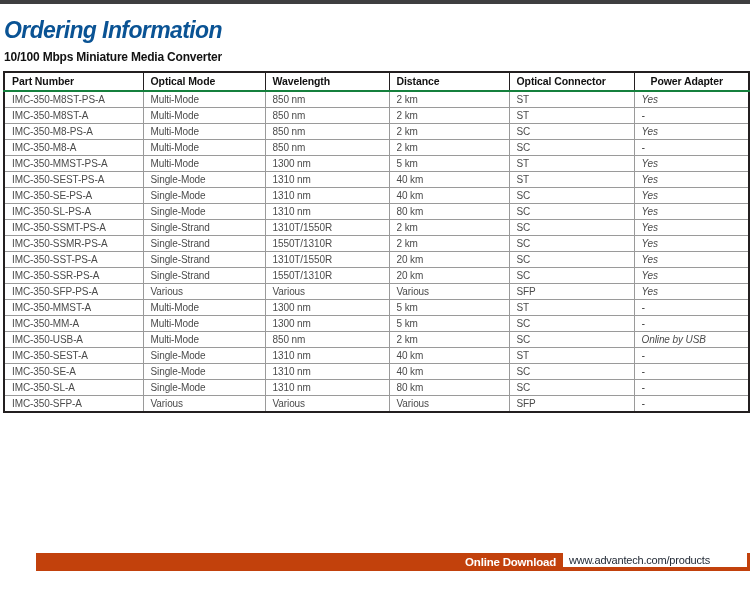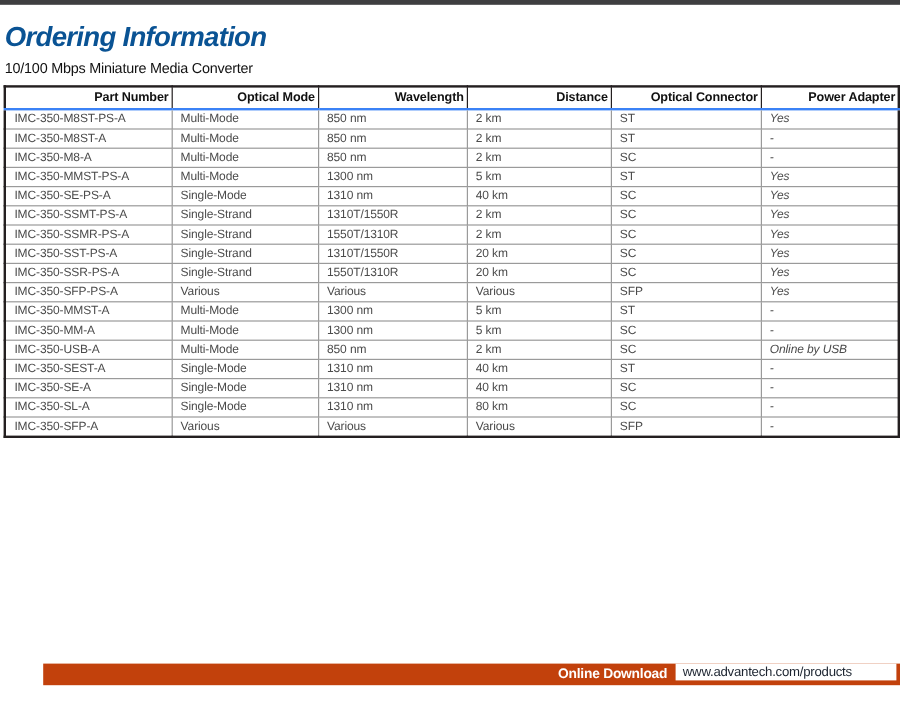--- a/index.html
+++ b/index.html
@@ -21,46 +21,46 @@
     font-size: 23px;
     font-weight: bold;
     letter-spacing: -0.6px;
     margin: 14px 0 0 1px;
     line-height: 25px;
     font-style: italic;
   }
   .page-subtitle {
     color: #121212;
     font-size: 12px;
-    font-weight: normal;
+    font-weight: bold;
     letter-spacing: -0.2px;
     margin: 8px 0 7px 1px;
     line-height: 13px;
   }
   table.order-table {
     width: 745px;
     border-collapse: collapse;
     table-layout: fixed;
     border: 2px solid #231f20;
     font-size: 10px;
     letter-spacing: -0.1px;
   }
   table.order-table col:nth-child(1) { width: 139px; }
   table.order-table col:nth-child(2) { width: 122px; }
   table.order-table col:nth-child(3) { width: 124px; }
   table.order-table col:nth-child(4) { width: 120px; }
   table.order-table col:nth-child(5) { width: 125px; }
   table.order-table col:nth-child(6) { width: 115px; }
   table.order-table th {
-    text-align: right;
+    text-align: left;
     font-size: 10.5px;
     font-weight: bold;
     color: #111111;
     padding: 3px 2px 3px 7px;
-    border-bottom: 2px solid #3b82f6;
+    border-bottom: 2px solid #15803d;
     border-right: 1px solid #231f20;
     line-height: 11px;
     white-space: nowrap; overflow: hidden;
   }
   table.order-table th:last-child { border-right: none; padding-left: 16px; }
   table.order-table td {
     color: #4b4b4b;
     padding: 2px 2px 2px 7px;
     border-right: 1px solid #9a9a9a;
     border-bottom: 1px solid #9a9a9a;
@@ -139,40 +139,64 @@
         </tr>
         <tr>
           <td>IMC-350-M8ST-A</td>
           <td>Multi-Mode</td>
           <td>850 nm</td>
           <td>2 km</td>
           <td>ST</td>
           <td>-</td>
         </tr>
         <tr>
+          <td>IMC-350-M8-PS-A</td>
+          <td>Multi-Mode</td>
+          <td>850 nm</td>
+          <td>2 km</td>
+          <td>SC</td>
+          <td>Yes</td>
+        </tr>
+        <tr>
           <td>IMC-350-M8-A</td>
           <td>Multi-Mode</td>
           <td>850 nm</td>
           <td>2 km</td>
           <td>SC</td>
           <td>-</td>
         </tr>
         <tr>
           <td>IMC-350-MMST-PS-A</td>
           <td>Multi-Mode</td>
           <td>1300 nm</td>
           <td>5 km</td>
           <td>ST</td>
           <td>Yes</td>
         </tr>
         <tr>
+          <td>IMC-350-SEST-PS-A</td>
+          <td>Single-Mode</td>
+          <td>1310 nm</td>
+          <td>40 km</td>
+          <td>ST</td>
+          <td>Yes</td>
+        </tr>
+        <tr>
           <td>IMC-350-SE-PS-A</td>
           <td>Single-Mode</td>
           <td>1310 nm</td>
           <td>40 km</td>
+          <td>SC</td>
+          <td>Yes</td>
+        </tr>
+        <tr>
+          <td>IMC-350-SL-PS-A</td>
+          <td>Single-Mode</td>
+          <td>1310 nm</td>
+          <td>80 km</td>
           <td>SC</td>
           <td>Yes</td>
         </tr>
         <tr>
           <td>IMC-350-SSMT-PS-A</td>
           <td>Single-Strand</td>
           <td>1310T/1550R</td>
           <td>2 km</td>
           <td>SC</td>
           <td>Yes</td>

